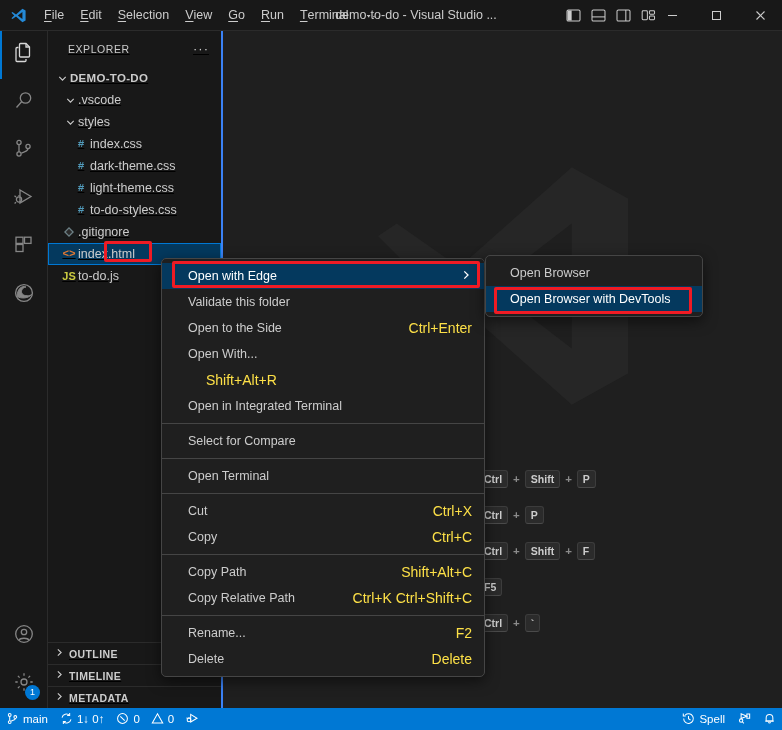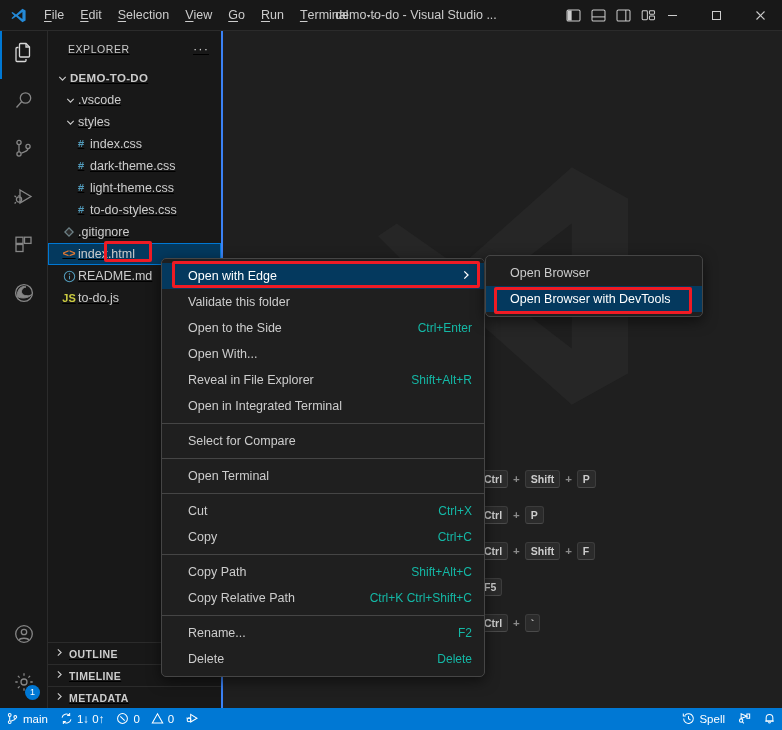--- a/index.html
+++ b/index.html
@@ -126,21 +126,21 @@
     position: absolute; left: 161px; top: 258px; width: 324px;
     background: #1f1f1f; border: 1px solid #454545; border-radius: 5px;
     padding: 4px 0; box-shadow: 0 4px 14px rgba(0,0,0,.55); z-index: 50;
   }
   .ctx-item {
     height: 26px; display: flex; align-items: center; padding: 0 12px 0 26px;
     font-size: 12.5px; color: #cccccc; cursor: pointer; position: relative; white-space: nowrap;
   }
   .ctx-item.highlighted { background: #04395e; color: #ffffff; }
   .ctx-label { flex: 1; }
-  .ctx-key { color: #14b8a6; font-size: 12px; padding-left: 18px; }
+  .ctx-key { color: #fde047; font-size: 14px; padding-left: 18px; }
   .ctx-sub svg { stroke: #cccccc; fill: none; }
   .ctx-item.highlighted .ctx-sub svg { stroke: #ffffff; }
   .ctx-sep { height: 1px; background: #454545; margin: 4px 0; }
 
   .submenu {
     position: absolute; left: 485px; top: 255px; width: 218px;
     background: #1f1f1f; border: 1px solid #454545; border-radius: 5px;
     padding: 4px 0; box-shadow: 0 4px 14px rgba(0,0,0,.55); z-index: 60;
   }
 
@@ -368,30 +368,20 @@
             </svg>
         </span>
         <span>.gitignore</span>
       </div>
 
       <div class="row selected-outline" style="padding-left:12px">
         <span class="ficon htmlic">&lt;&gt;</span>
         <span>index.html</span>
       </div>
 
-      <div class="row" style="padding-left:12px">
-        <span class="ficon mdic">
-          <svg width="13" height="13" viewBox="0 0 14 14" stroke="#519aba" fill="none" stroke-width="1.1">
-              <circle cx="7" cy="7" r="5.6"></circle>
-              <line x1="7" y1="6.2" x2="7" y2="10"></line>
-              <circle cx="7" cy="4.2" r=".8" fill="#519aba" stroke="none"></circle>
-            </svg>
-        </span>
-        <span>README.md</span>
-      </div>
 
       <div class="row" style="padding-left:12px">
         <span class="ficon jsic">JS</span>
         <span>to-do.js</span>
       </div>
     </div>
 
     <div class="panels">
       <div class="panel-head">
         <span><svg width="11" height="11" viewBox="0 0 12 12" stroke-width="1.2">
@@ -478,21 +468,20 @@
       <span class="ctx-label">Validate this folder</span>
     </div>
     <div class="ctx-item">
       <span class="ctx-label">Open to the Side</span>
       <span class="ctx-key">Ctrl+Enter</span>
     </div>
     <div class="ctx-item">
       <span class="ctx-label">Open With...</span>
     </div>
     <div class="ctx-item">
-      <span class="ctx-label">Reveal in File Explorer</span>
       <span class="ctx-key">Shift+Alt+R</span>
     </div>
     <div class="ctx-item">
       <span class="ctx-label">Open in Integrated Terminal</span>
     </div>
 
     <div class="ctx-sep"></div>
 
     <div class="ctx-item">
       <span class="ctx-label">Select for Compare</span>

